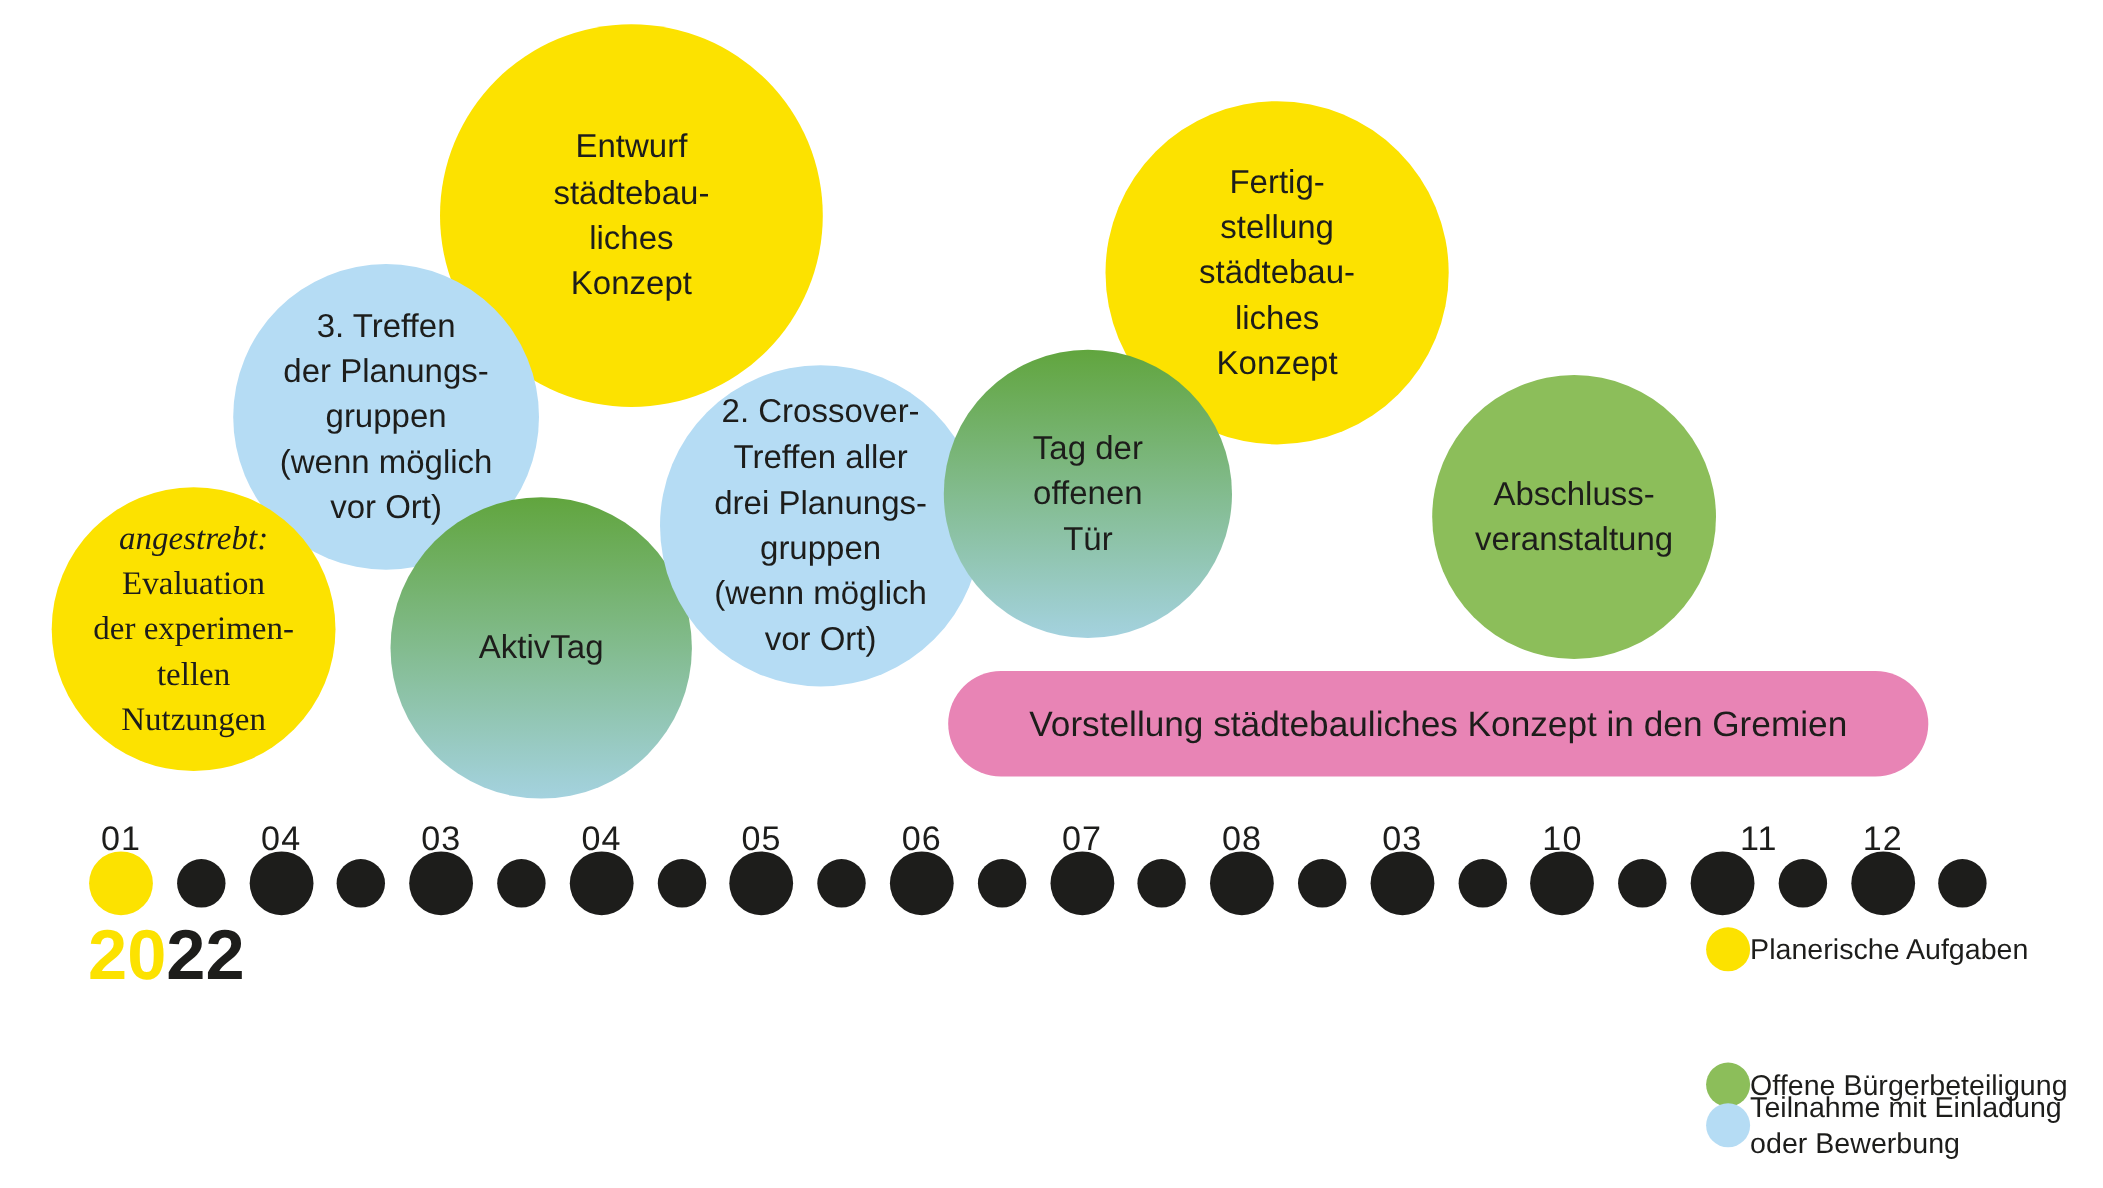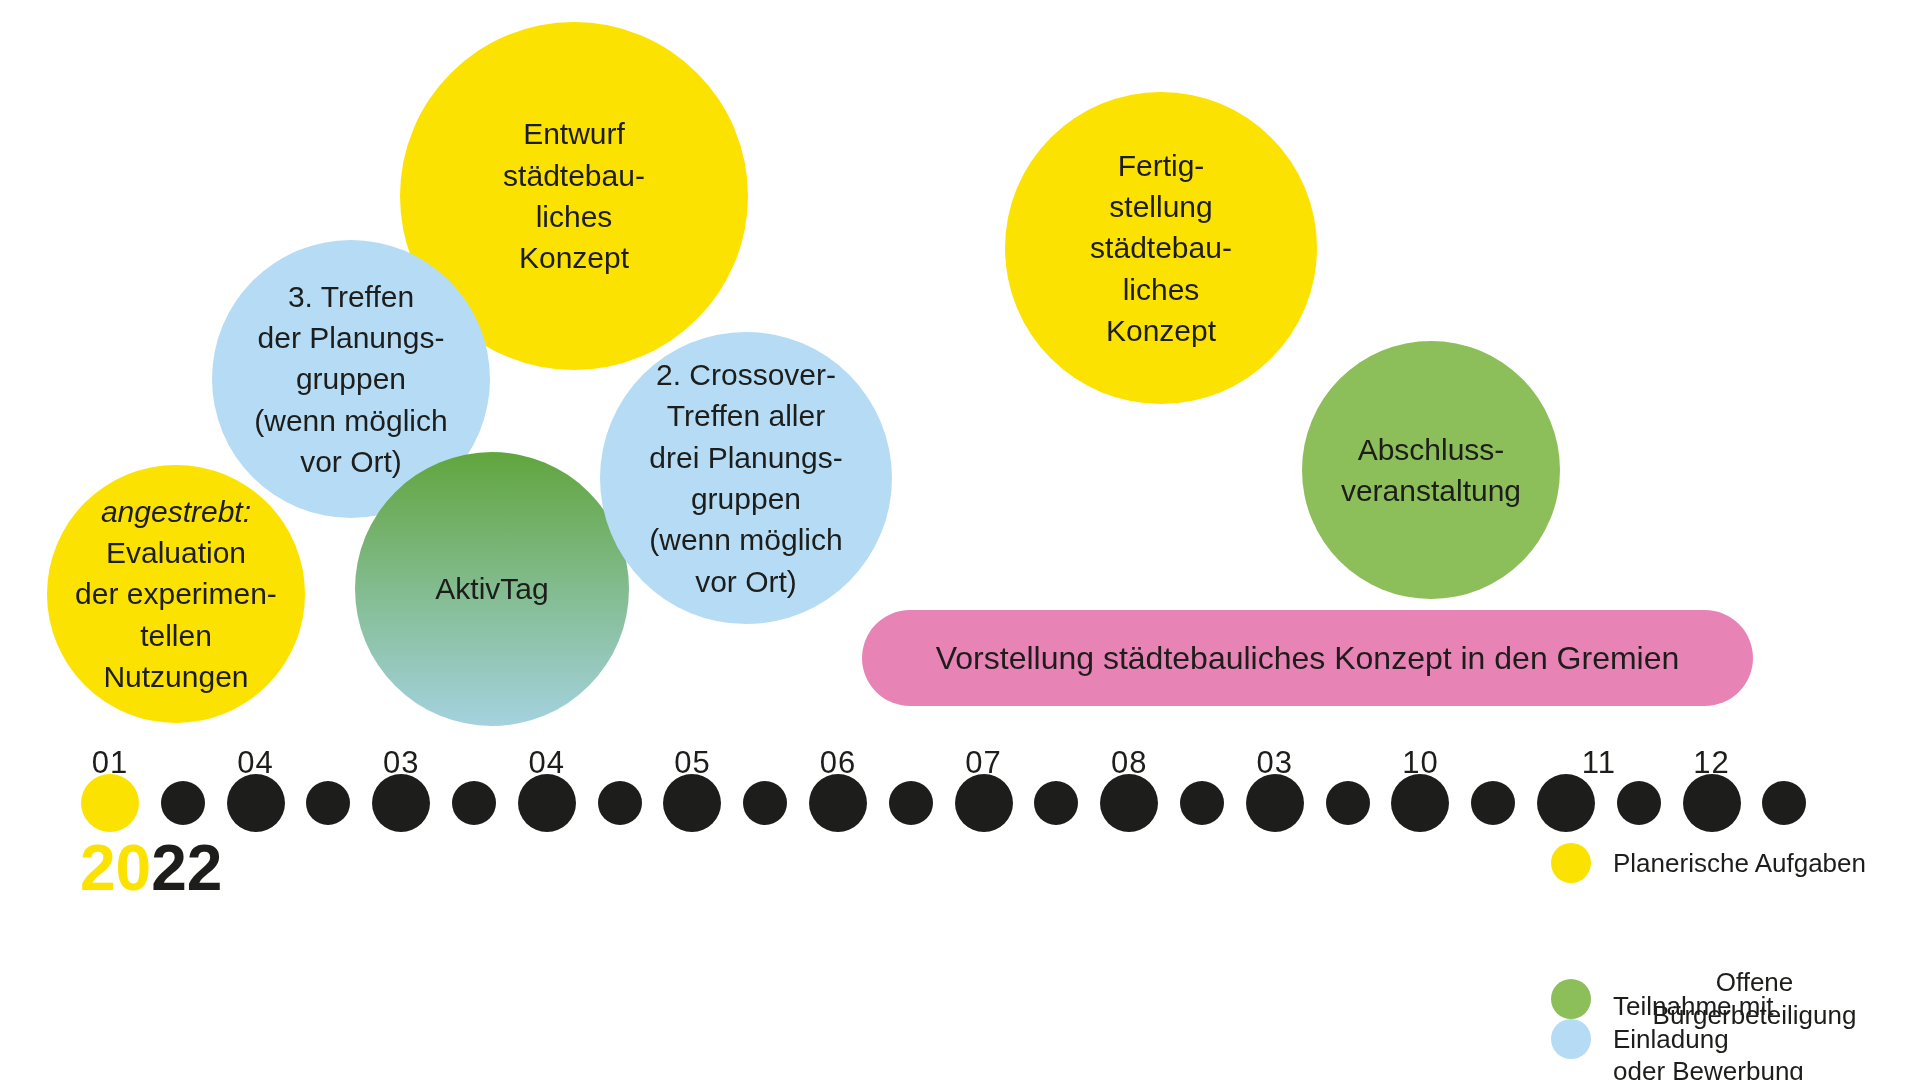--- a/index.html
+++ b/index.html
@@ -13,21 +13,21 @@
   }
   .bubble .txt{white-space:pre-line;}
   .bubble em{display:block;font-style:italic;font-weight:400;}
   .fill-yellow{background:var(--yellow);}
   .fill-blue{background:var(--lblue);}
   .fill-green{background:var(--green);}
   .fill-grad{background:linear-gradient(180deg,var(--grad-top) 0%,var(--grad-bottom) 100%);}
 
   #b-entwurf   {left:400px; top:22px;  width:348px; height:348px;}
   #b-treffen3  {left:212px; top:240px; width:278px; height:278px;}
-  #b-evaluation{left:47px;  top:465px; width:258px; height:258px;}
+  #b-evaluation{left:47px;  top:443px; width:258px; height:258px;font-family:Liberation Serif, serif;}
   #b-aktivtag  {left:355px; top:452px; width:274px; height:274px;}
   #b-crossover {left:600px; top:332px; width:292px; height:292px;}
   #b-fertig    {left:1005px;top:92px;  width:312px; height:312px;}
   #b-tag       {left:858px; top:318px; width:262px; height:262px;}
   #b-abschluss {left:1302px;top:341px; width:258px; height:258px;}
 
   .bar{
     position:absolute;left:862px;top:610px;width:891px;height:96px;border-radius:48px;
     background:var(--pink);display:flex;align-items:center;justify-content:center;
     font-size:32px;color:var(--dark);
@@ -40,21 +40,21 @@
   .dot{position:absolute;border-radius:50%;background:var(--dark);}
   .dot.current{background:var(--yellow);}
 
   .year{
     position:absolute;left:80px;top:836px;font-size:64px;font-weight:800;letter-spacing:0;
     line-height:1;
   }
   .year .y1{color:var(--yellow);}
   .year .y2{color:var(--dark);}
 
-  .legend-row{position:absolute;left:1551px;display:flex;align-items:center;gap:22px;}
+  .legend-row{position:absolute;left:1551px;display:flex;align-items:center;}
   #lg-0{top:843px;} #lg-1{top:889px;} #lg-2{top:966px;text-align:center;} #lg-3{top:990px;}
   .swatch{width:40px;height:40px;border-radius:50%;flex:0 0 auto;}
   .legend-label{font-size:26px;line-height:1.25;color:var(--dark);white-space:pre-line;}
 </style>
 </head>
 <body>
 
 <div class="canvas">
 
   <div class="bubble fill-yellow" id="b-entwurf">
@@ -93,20 +93,25 @@
   </div>
 
   <div class="bubble fill-yellow" id="b-fertig">
     <span class="txt">Fertig-
 stellung
 städtebau-
 liches
 Konzept</span>
   </div>
 
+  <div class="bubble fill-grad" id="b-tag">
+    <span class="txt">Tag der
+offenen
+Tür</span>
+  </div>
 
   <div class="bubble fill-green" id="b-abschluss">
     <span class="txt">Abschluss-
 veranstaltung</span>
   </div>
 
   <div class="bar">
     <span>Vorstellung städtebauliches Konzept in den Gremien</span>
   </div>
 

